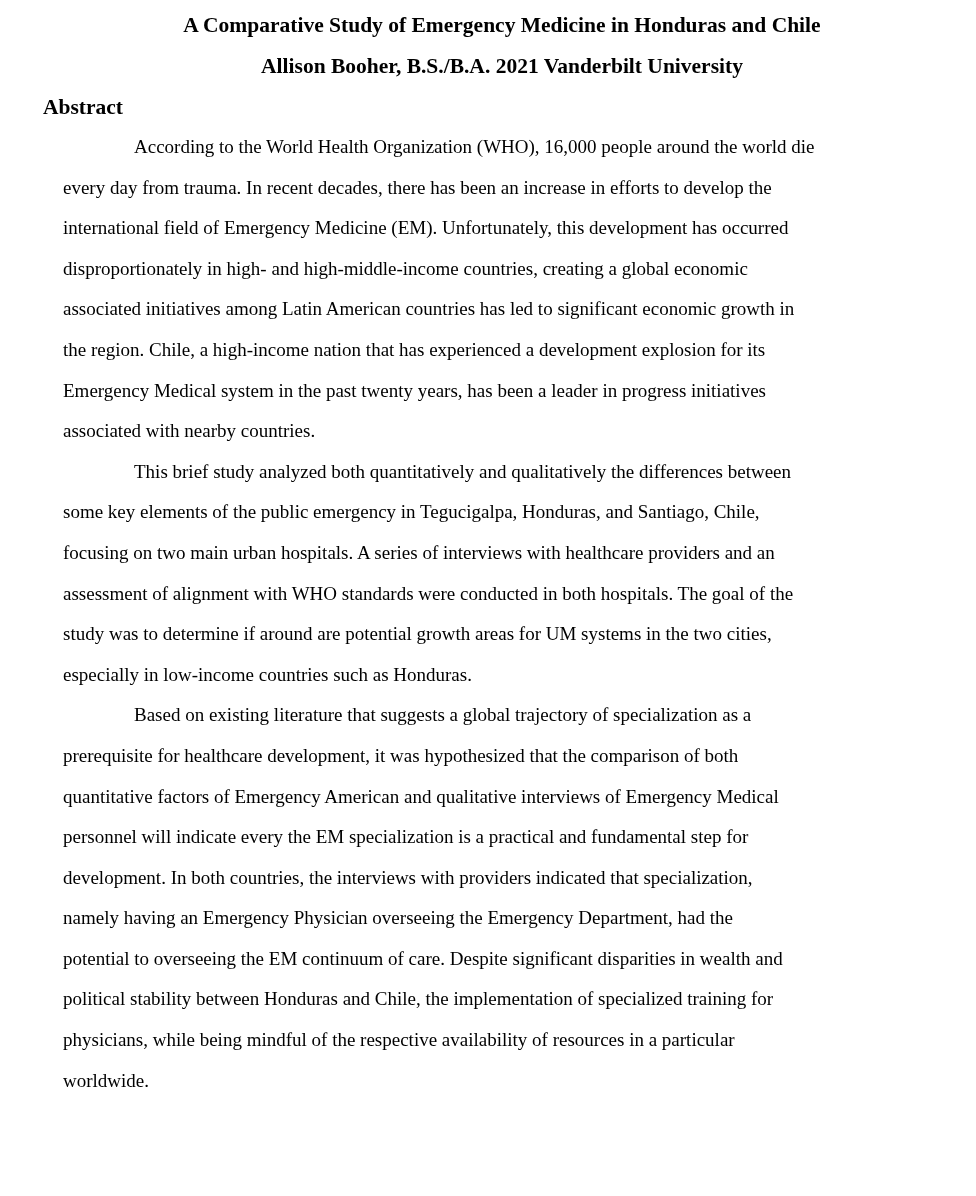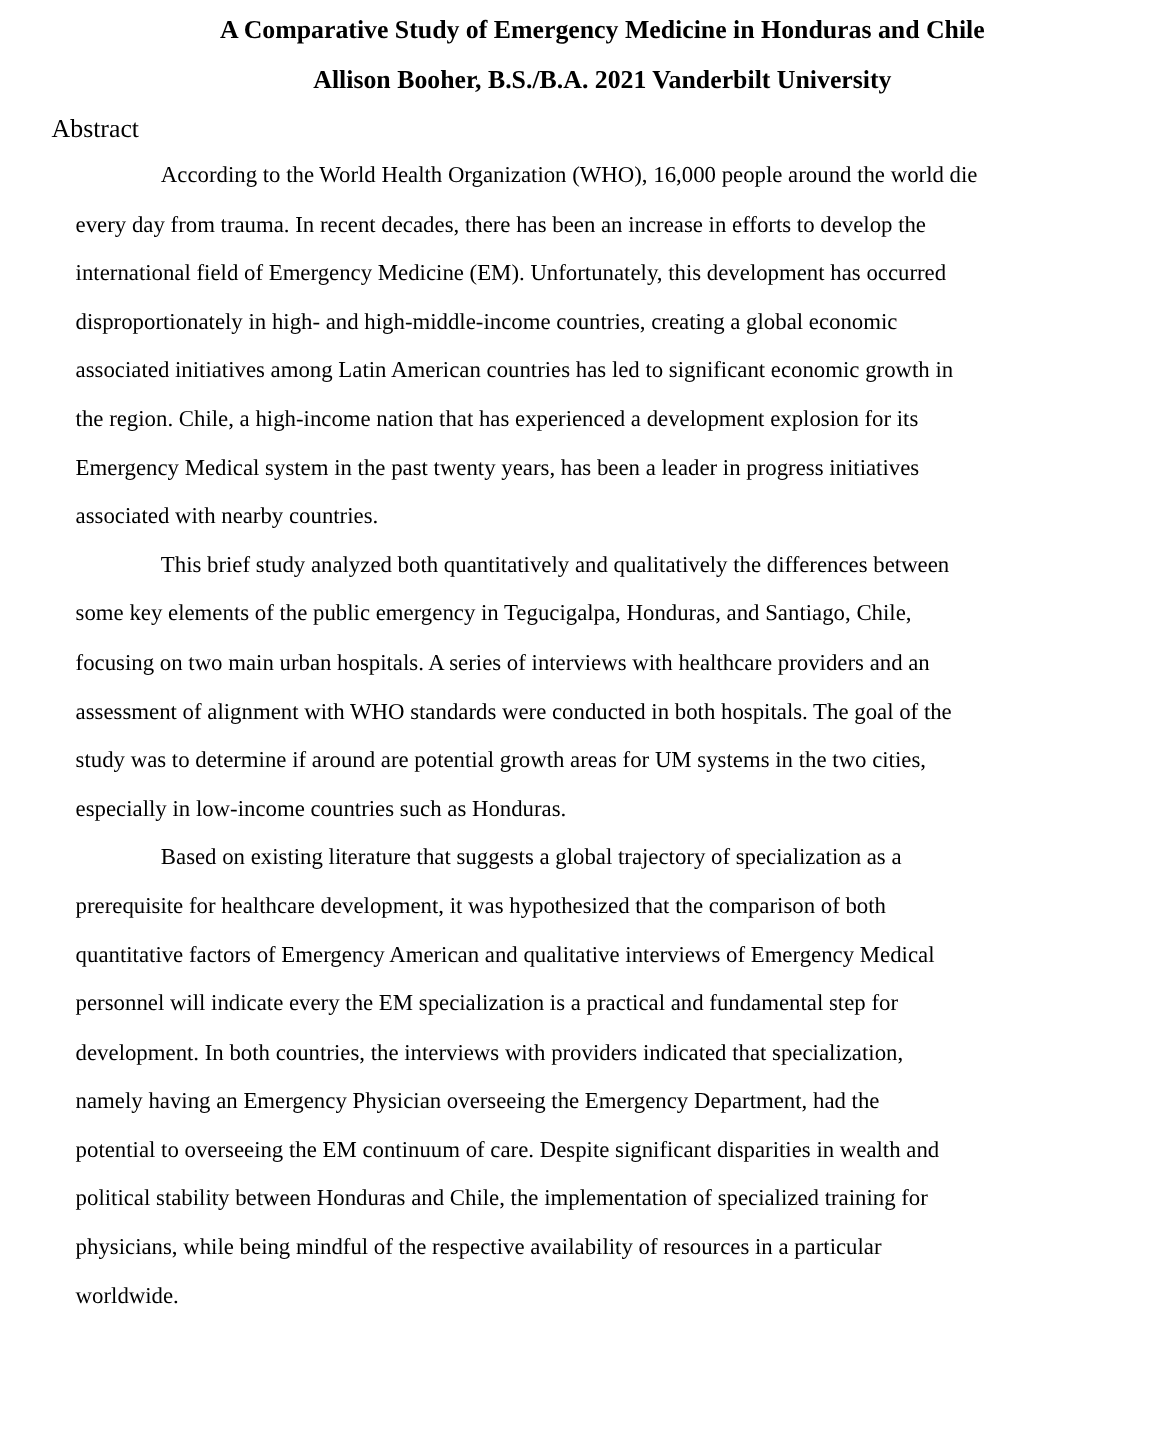--- a/index.html
+++ b/index.html
@@ -14,21 +14,21 @@
     text-align: center; font-weight: bold; font-size: 21.5px; line-height: 28px;
     white-space: nowrap;
   }
   .author {
     position: absolute; left: 0; width: 1004px; top: 52px;
     text-align: center; font-weight: bold; font-size: 21.5px; line-height: 28px;
     white-space: nowrap;
   }
   .heading {
     position: absolute; left: 43px; top: 93px;
-    font-weight: normal; font-size: 21.5px; line-height: 28px;
+    font-weight: bold; font-size: 21.5px; line-height: 28px;
   }
   .body {
     position: absolute; left: 43px; top: 133px; width: 930px;
     font-size: 19px;
     margin-left: 20px;
   }
   .line {
     height: 40.6px; line-height: 28px; white-space: nowrap;
   }
   .line.indent { padding-left: 71px; }

